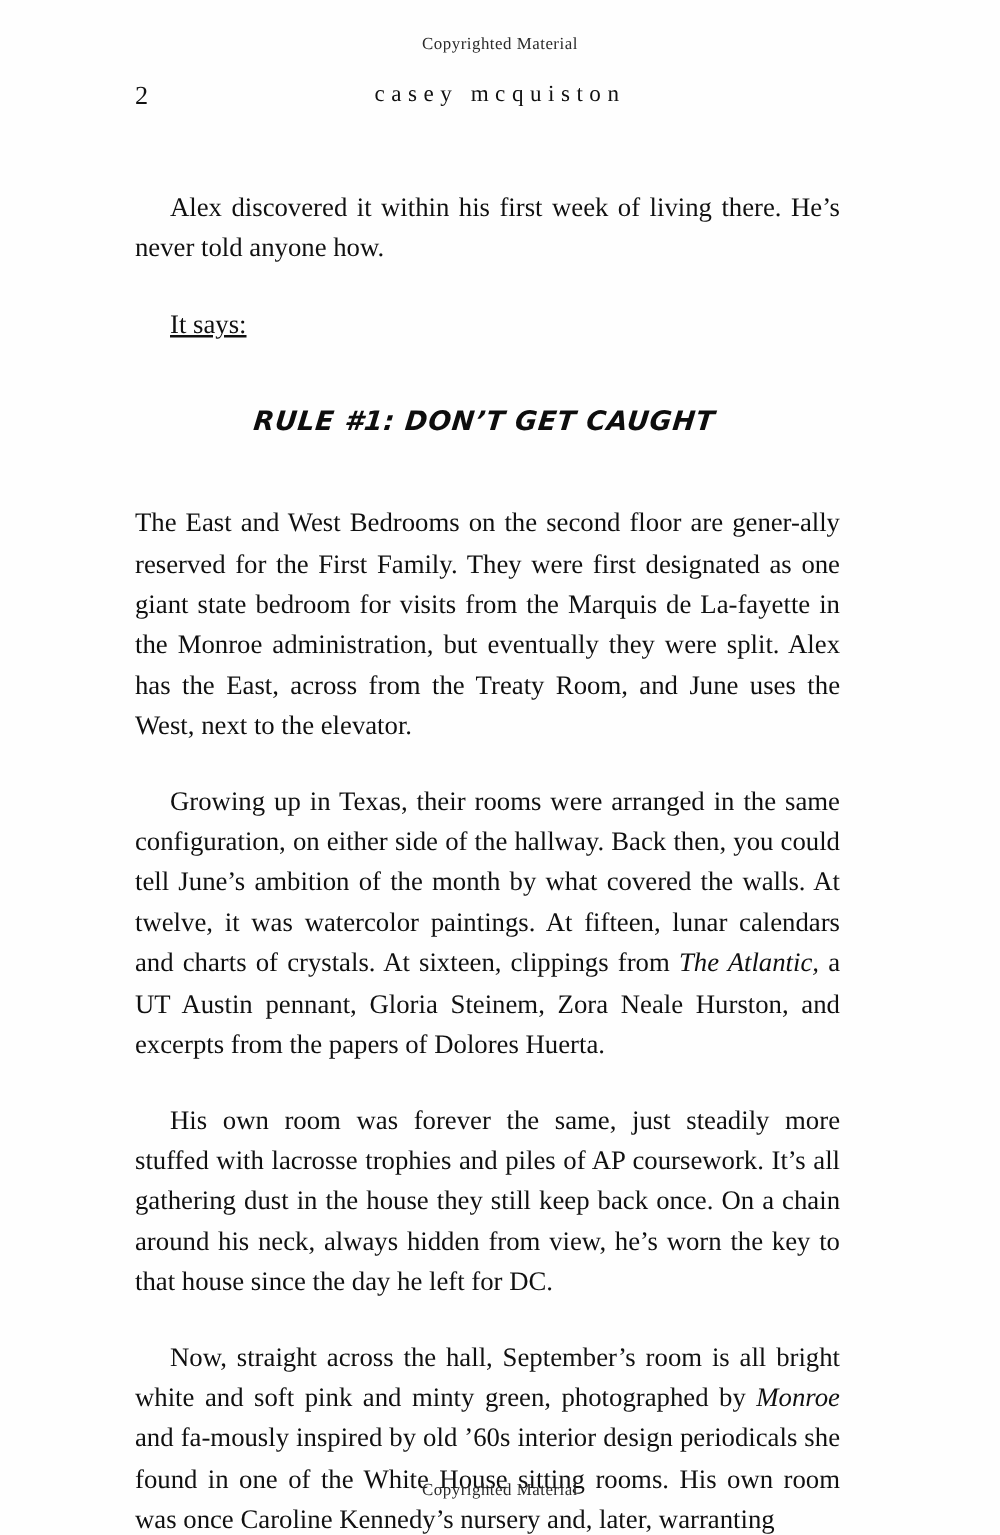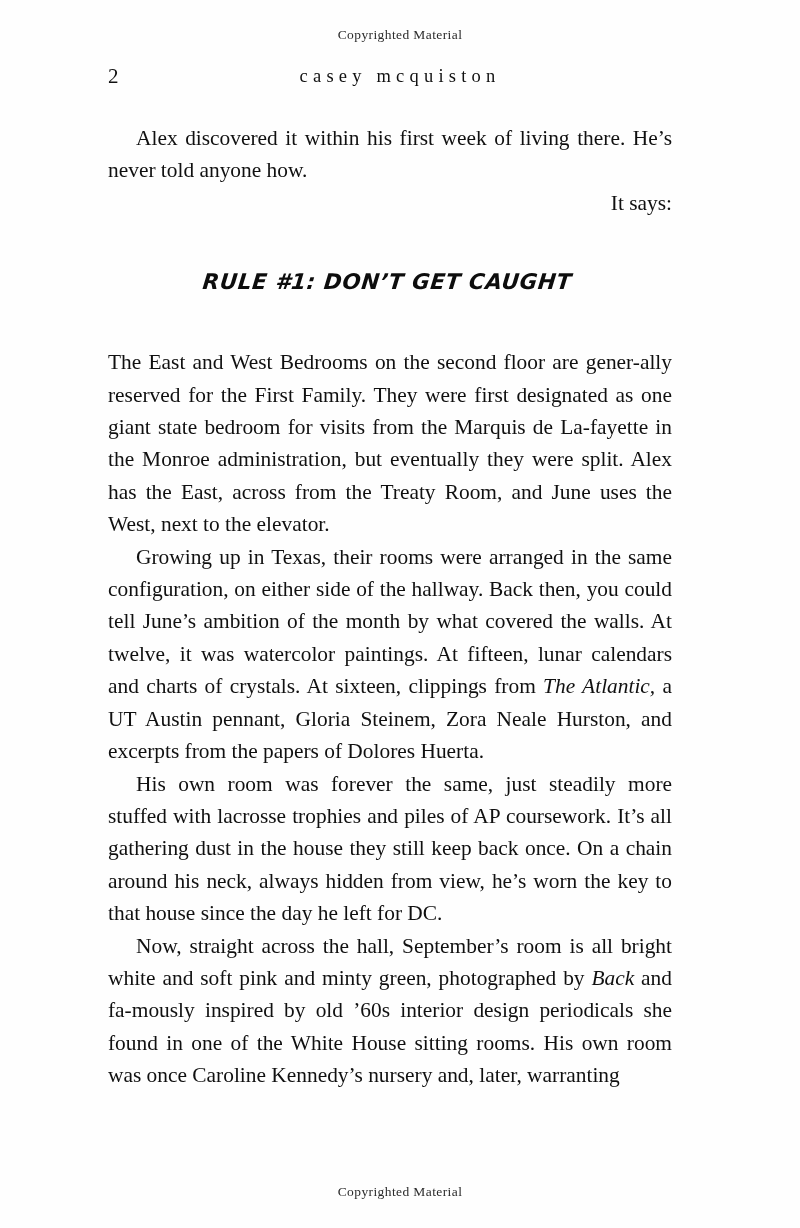--- a/index.html
+++ b/index.html
@@ -71,22 +71,22 @@
 
   p.para {
     margin: 0;
     font-size: 21.4px;
     line-height: 32.4px;
     text-align: justify;
     text-justify: inter-word;
     hyphens: manual;
     color: #101010;
   }
-  p.para.indent { text-indent: 28px; }
-  p.para.tight { text-align: right; }
+  p.para.indent { text-indent: 28px; margin-top: 28px; }
+  p.para.tight { text-align: left; text-decoration: underline; }
 
   .rule-line {
     margin: 0;
     padding-top: 50px;
     text-align: center;
     font-size: 21.5px;
     font-style: italic;
     font-weight: bold;
     letter-spacing: 0.6px;
     font-family: "DejaVu Sans", sans-serif;
@@ -118,19 +118,19 @@
     <div class="rule-line">RULE #1: DON’T GET CAUGHT</div>
 
     <div class="gap-after-rule"></div>
 
     <p class="para">The East and West Bedrooms on the second floor are gener-ally reserved for the First Family. They were first designated as one giant state bedroom for visits from the Marquis de La-fayette in the Monroe administration, but eventually they were split. Alex has the East, across from the Treaty Room, and June uses the West, next to the elevator.</p>
 
     <p class="para indent"><span>Growing up in Texas, their rooms were arranged in the same configuration, on either side of the hallway. Back then, you could tell June’s ambition of the month by what covered the walls. At twelve, it was watercolor paintings. At fifteen, lunar calendars and charts of crystals. At sixteen, clippings from </span><em class="it">The Atlantic,</em><span> a UT Austin pennant, Gloria Steinem, Zora Neale Hurston, and excerpts from the papers of Dolores Huerta.</span></p>
 
     <p class="para indent">His own room was forever the same, just steadily more stuffed with lacrosse trophies and piles of AP coursework. It’s all gathering dust in the house they still keep back once. On a chain around his neck, always hidden from view, he’s worn the key to that house since the day he left for DC.</p>
 
-    <p class="para indent"><span>Now, straight across the hall, September’s room is all bright white and soft pink and minty green, photographed by </span><em class="it">Back</em><span> and fa-mously inspired by old ’60s interior design periodicals she found in one of the White House sitting rooms. His own room was once Caroline Kennedy’s nursery and, later, warranting</span></p>
+    <p class="para indent"><span>Now, straight across the hall, September’s room is all bright white and soft pink and minty green, photographed by </span><em class="it">Monroe</em><span> and fa-mously inspired by old ’60s interior design periodicals she found in one of the White House sitting rooms. His own room was once Caroline Kennedy’s nursery and, later, warranting</span></p>
 
   </div>
 
   <div class="watermark bottom">Copyrighted Material</div>
 
 </div>
 
 </body></html>

